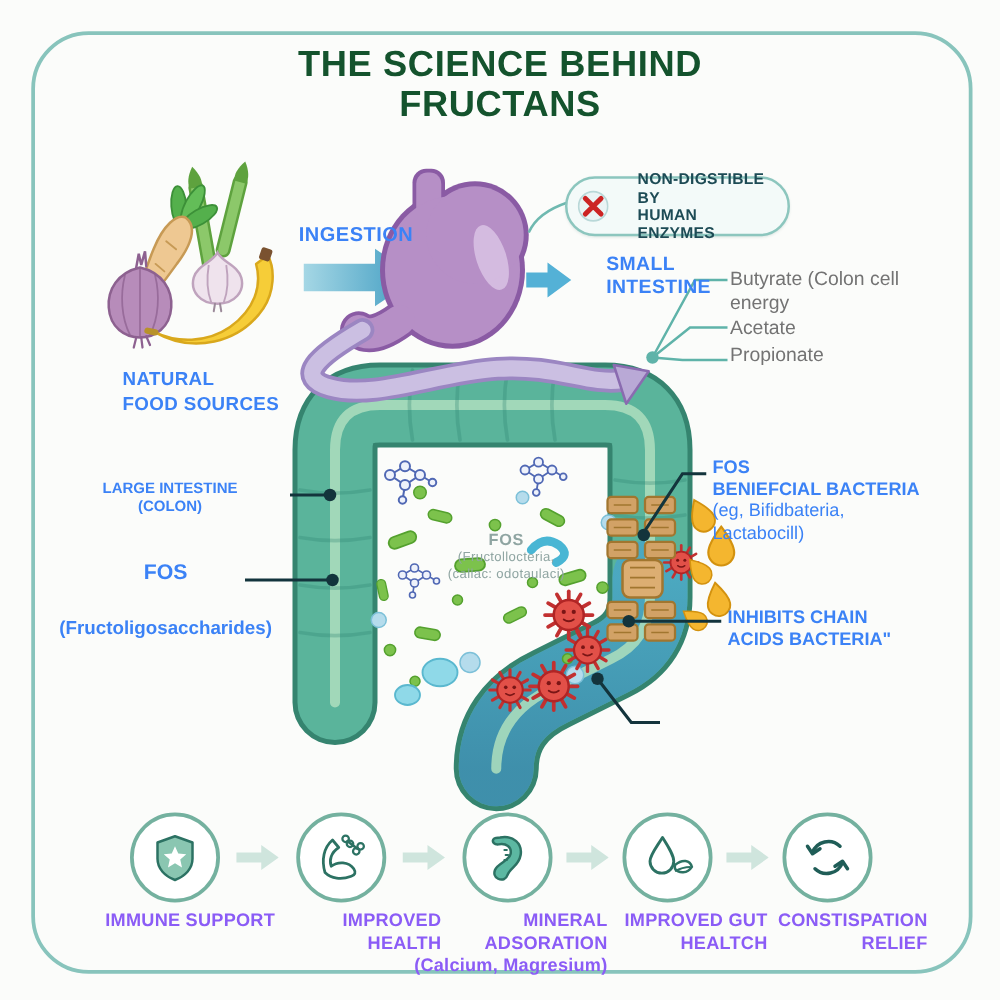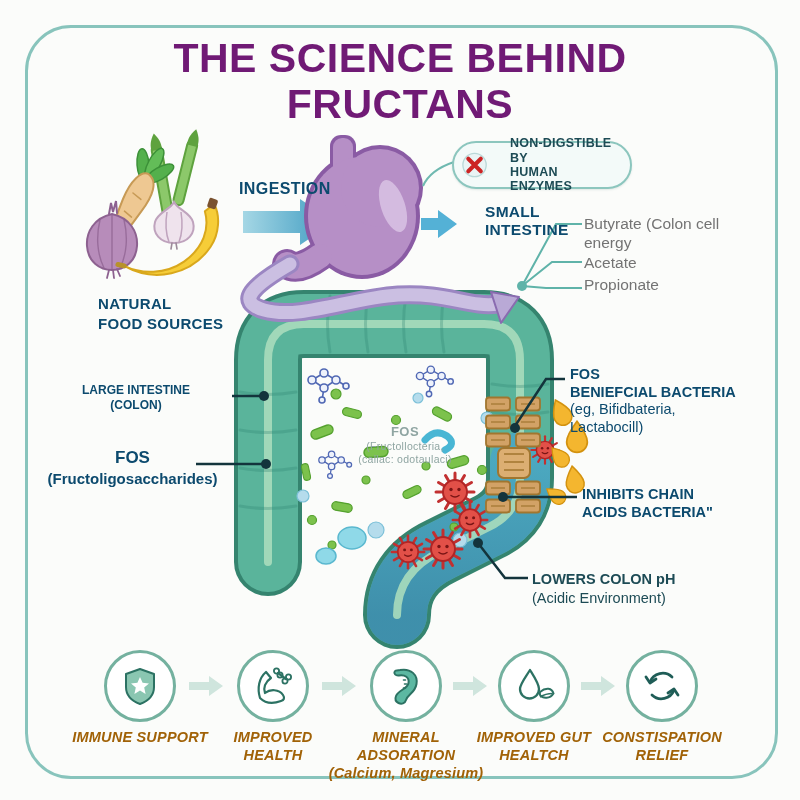--- a/index.html
+++ b/index.html
@@ -8,57 +8,57 @@
     background:#fbfcfa;font-family:"Liberation Sans",sans-serif;color:#1d4b55;
   }
   .stage{position:absolute;inset:0;width:800px;height:800px;}
   .frame{
     position:absolute;left:25px;top:25px;width:747px;height:748px;
     border:3px solid #88c4bc;border-radius:46px;background:transparent;pointer-events:none;
   }
   .abs{position:absolute;}
   .title{
     left:0;top:36px;width:800px;text-align:center;
-    font-size:41px;font-weight:800;letter-spacing:.5px;line-height:1.12;color:#701a75;
-  }
-  .lbl{font-weight:700;color:#0c4a6e;}
+    font-size:29px;font-weight:800;letter-spacing:.5px;line-height:1.12;color:#14532d;
+  }
+  .lbl{font-weight:700;color:#3b82f6;}
   .food-label{left:98px;top:294px;font-size:15px;line-height:1.3;letter-spacing:.3px;}
   .ingestion{left:239px;top:180px;font-size:16px;letter-spacing:.4px;}
   .badge{
     left:452px;top:141px;width:180px;height:48px;border-radius:26px;
     background:#f3faf9;border:2.5px solid #8cc6be;display:flex;align-items:center;gap:23px;
     padding:0 10px 0 8px;box-sizing:border-box;box-shadow:0 1px 2px rgba(70,120,115,.15);
   }
   .badge-text{font-size:12.5px;font-weight:800;line-height:1.15;letter-spacing:.2px;}
   .smallint{left:457px;top:203px;font-size:15.5px;line-height:1.18;letter-spacing:.3px;margin-left:28px;}
   .scfa{font-size:15.5px;font-weight:500;line-height:1.2;color:#737373;}
   .butyrate{left:584px;top:215px;}
   .acetate{left:584px;top:254px;}
   .propionate{left:584px;top:276px;}
   .large-intestine{left:42px;top:383px;width:188px;text-align:center;font-size:12px;line-height:1.25;}
   .fos-left{left:30px;top:447px;width:205px;text-align:center;font-size:17px;line-height:1.3;}
-  .fos-left .sub{font-size:15px;}
+  .fos-left .sub{font-size:15px;margin-top:24px;}
   .beneficial{left:570px;top:366px;font-size:14.5px;line-height:1.22;}
   .beneficial .n{font-weight:400;}
   .inhibits{left:582px;top:485px;font-size:14.5px;line-height:1.25;}
   .lowers{left:532px;top:570px;font-size:14.5px;line-height:1.3;font-weight:700;}
   .lowers .n{font-weight:500;}
   .colon-inner{
     left:325px;top:424px;width:160px;text-align:center;color:#8fa5a2;
     font-size:13px;line-height:1.25;font-weight:700;letter-spacing:.5px;
   }
   .colon-inner .g{font-size:10.5px;font-weight:400;letter-spacing:.3px;}
   .benefit-circle{
     position:absolute;top:650px;width:72px;height:72px;border-radius:50%;
     background:#ffffff;border:3.5px solid #74b19f;box-sizing:border-box;
     display:flex;align-items:center;justify-content:center;
   }
   .benefit-label{
-    position:absolute;top:728px;width:160px;text-align:center;
-    font-size:14.5px;font-weight:700;line-height:1.25;letter-spacing:.2px;color:#a16207;font-style:italic;
+    position:absolute;top:728px;width:160px;text-align:right;
+    font-size:14.5px;font-weight:700;line-height:1.25;letter-spacing:.2px;color:#8b5cf6;
   }
   .benefit-arrow{position:absolute;top:676px;width:34px;height:20px;}
   svg{display:block;}
 </style>
 </head>
 <body>
 
 <div class="stage">
 
   <svg class="abs" style="left:0;top:0" width="800" height="800" viewBox="0 0 800 800">
@@ -336,24 +336,20 @@
     <div>BENIEFCIAL BACTERIA</div>
     <div class="n">(eg, Bifidbateria,</div>
     <div class="n">Lactabocill)</div>
   </div>
 
   <div class="abs lbl inhibits">
     <div>INHIBITS CHAIN</div>
     <div>ACIDS BACTERIA"</div>
   </div>
 
-  <div class="abs lowers">
-    <div>LOWERS COLON pH</div>
-    <div class="n">(Acidic Environment)</div>
-  </div>
 
   <div class="abs colon-inner">
     <div>FOS</div>
     <div class="g">(Fructollocteria,</div>
     <div class="g">(callac: odotaulaci)</div>
   </div>
 
   <div>
 
     <div class="benefit-circle" style="left:104px">

